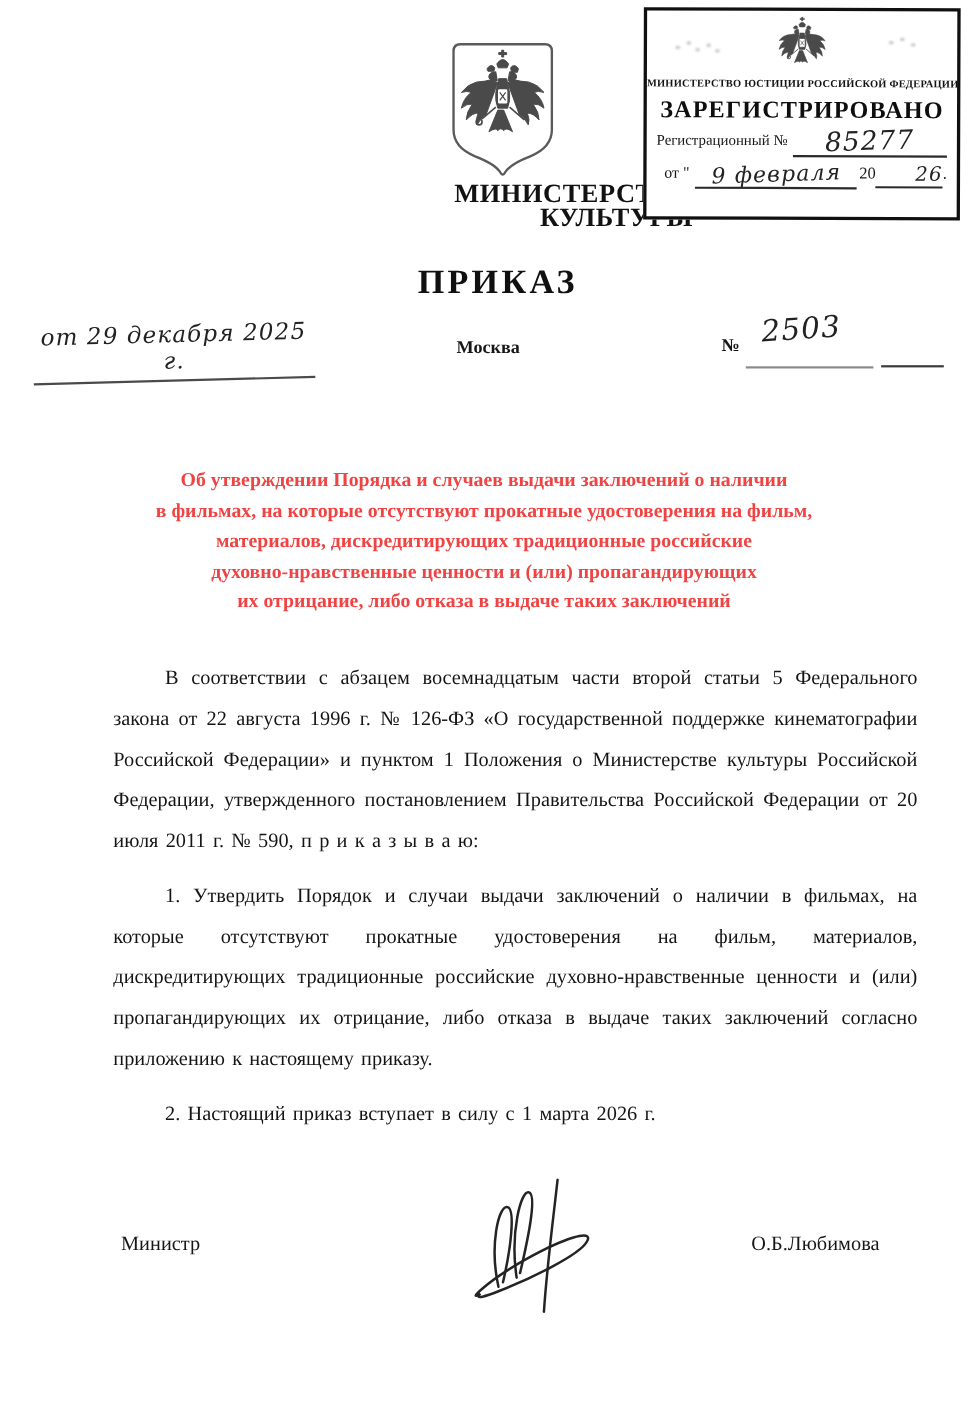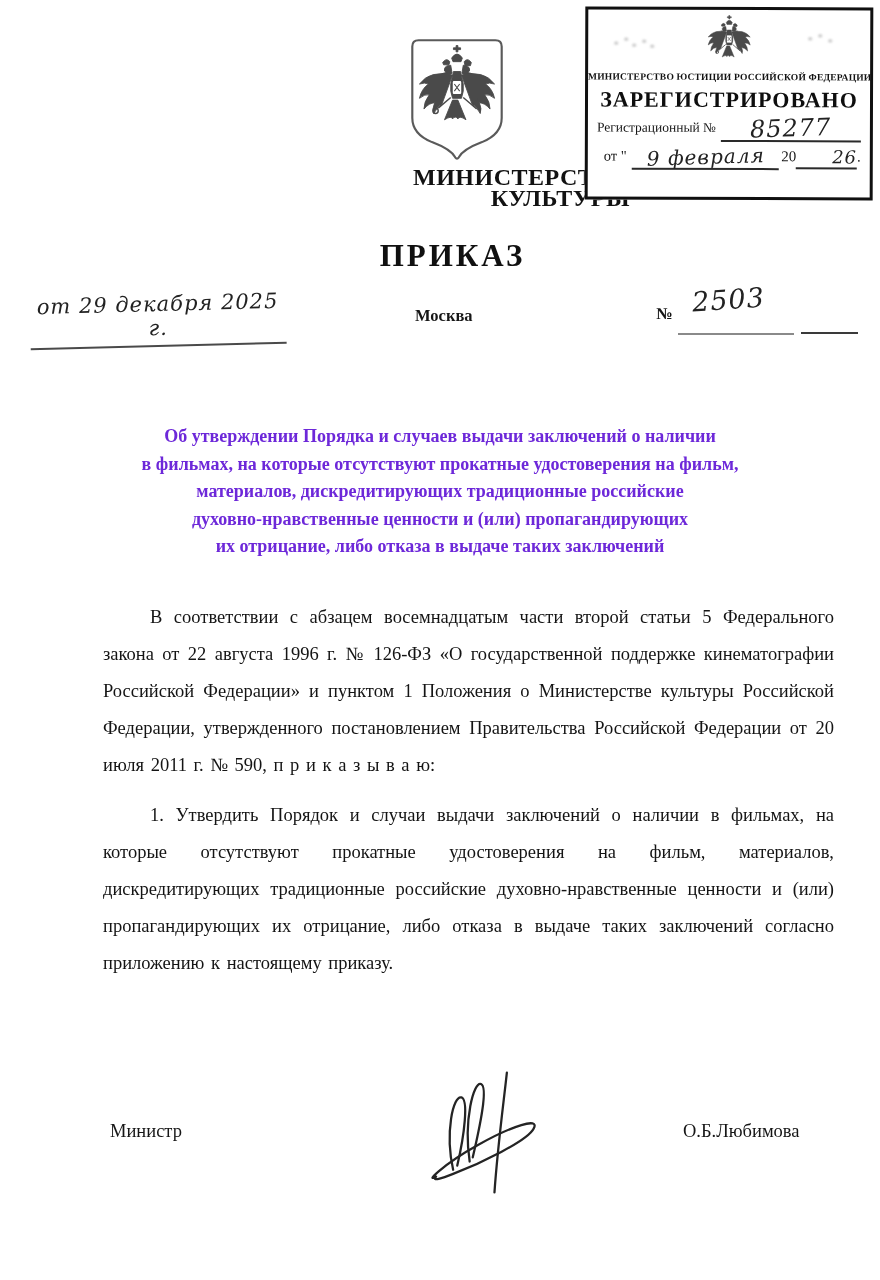--- a/index.html
+++ b/index.html
@@ -64,21 +64,21 @@
     transform:rotate(-1.5deg);
   }
   .city { position:absolute; left:415px; top:306px; font-weight:bold; font-size:16.5px; }
   .num-sign { position:absolute; left:656px; top:304px; font-weight:bold; font-size:16.5px; }
   .hw-number { position:absolute; left:692px; top:284px; font-size:27px; transform:rotate(-4deg); }
   .num-line1 { position:absolute; left:678px; top:333px; width:116px; height:2px; background:#8a8a8a; }
   .num-line2 { position:absolute; left:801px; top:332px; width:57px; height:2px; background:#3a3a3a; }
   
   .subject {
     position:absolute; left:100px; top:423px; width:680px; text-align:center;
-    font-weight:bold; font-size:18px; line-height:27.5px; color:#6d28d9;
+    font-weight:bold; font-size:18px; line-height:27.5px; color:#ef4444;
   }
   .subject span { display:block; }
   
   .body-text {
     position:absolute; left:90px; top:586px; width:757px;
     font-size:18.5px; line-height:37px; text-align:justify; color:#141414;
     word-spacing:2px;
   }
   .body-text p { text-indent:47px; margin:13px; }
   
@@ -167,20 +167,21 @@
     <span>Об утверждении Порядка и случаев выдачи заключений о наличии</span>
     <span>в фильмах, на которые отсутствуют прокатные удостоверения на фильм,</span>
     <span>материалов, дискредитирующих традиционные российские</span>
     <span>духовно-нравственные ценности и (или) пропагандирующих</span>
     <span>их отрицание, либо отказа в выдаче таких заключений</span>
   </div>
 
   <div class="body-text">
     <p>В соответствии с абзацем восемнадцатым части второй статьи 5 Федерального закона от 22 августа 1996 г. № 126-ФЗ «О государственной поддержке кинематографии Российской Федерации» и пунктом 1 Положения о Министерстве культуры Российской Федерации, утвержденного постановлением Правительства Российской Федерации от 20 июля 2011 г. № 590, п р и к а з ы в а ю:</p>
     <p>1. Утвердить Порядок и случаи выдачи заключений о наличии в фильмах, на которые отсутствуют прокатные удостоверения на фильм, материалов, дискредитирующих традиционные российские духовно-нравственные ценности и (или) пропагандирующих их отрицание, либо отказа в выдаче таких заключений согласно приложению к настоящему приказу.</p>
+    <p>2. Настоящий приказ вступает в силу с 1 марта 2026 г.</p>
   </div>
 
   <div class="sig-position">Министр</div>
   <svg class="sig-mark" viewBox="0 0 150 125" fill="none" stroke="#242424" stroke-width="2.2" stroke-linecap="round">
     <path d="M18 106 C 6 114, 22 96, 58 76 C 92 57, 118 49, 112 60 C 106 72, 60 94, 34 104 C 24 108, 12 112, 18 106 Z"></path>
     <path d="M34 100 C 26 64, 34 28, 42 30 C 49 32, 45 66, 38 96"></path>
     <path d="M50 92 C 44 52, 54 14, 61 17 C 68 20, 60 58, 53 88"></path>
     <path d="M86 6 C 83 34, 77 78, 74 122"></path>
   </svg>
   <div class="sig-name">О.Б.Любимова</div>

